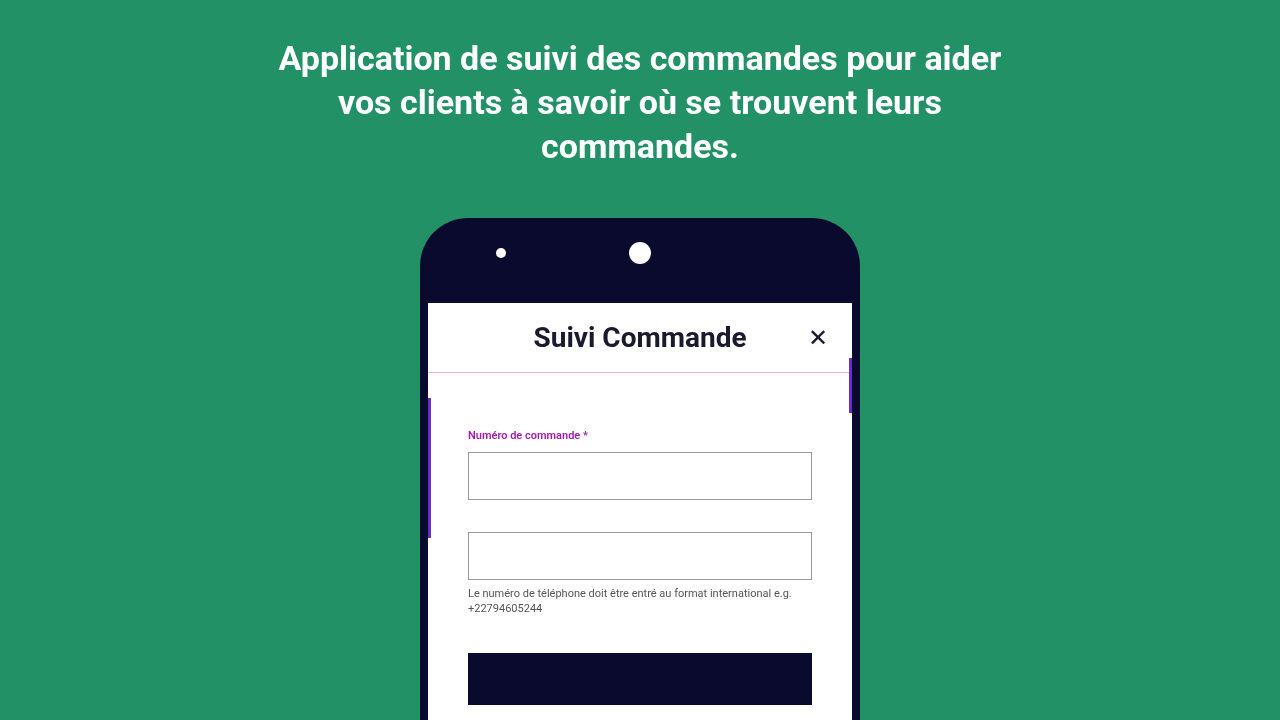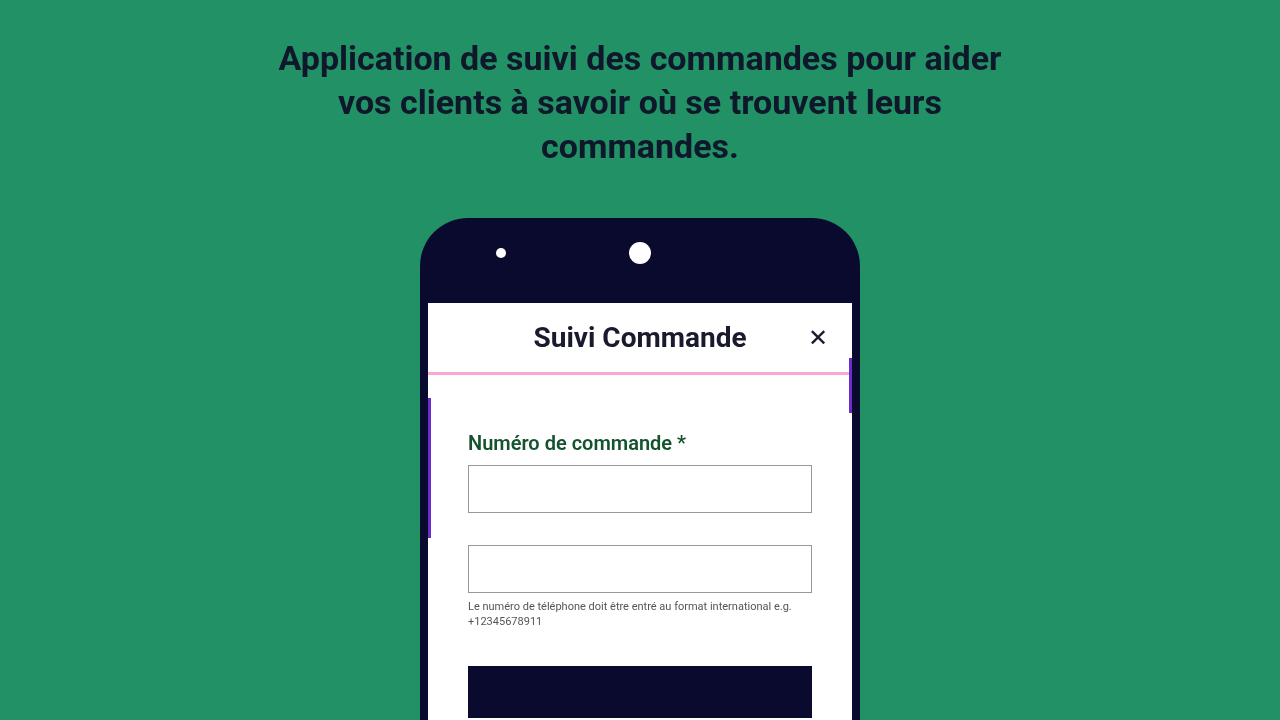--- a/index.html
+++ b/index.html
@@ -12,21 +12,21 @@
       width: 1280px;
       height: 720px;
       background-color: #229166;
       font-family: -apple-system, BlinkMacSystemFont, "Segoe UI", Roboto, "Helvetica Neue", Arial, sans-serif;
       overflow: hidden;
       position: relative;
     }
     
     .headline {
       text-align: center;
-      color: #0f172a;
+      color: #ffffff;
       font-size: 34px;
       font-weight: 700;
       padding-top: 36px;
       line-height: 1.3;
       max-width: 760px;
       margin: 0 auto;
     }
     
     .phone-frame {
       position: absolute;
@@ -89,21 +89,21 @@
       height: 55px;
       background-color: #6b2dc7;
       z-index: 1;
     }
     
     .modal-header {
       display: flex;
       align-items: center;
       justify-content: center;
       padding: 18px 20px;
-      border-bottom: 3px solid #f9a8d4;
+      border-bottom: 1px solid #f9a8d4;
       position: relative;
     }
     
     .modal-title {
       font-size: 28px;
       font-weight: 700;
       color: #1a1a2e;
     }
     
     .close-btn {
@@ -121,23 +121,23 @@
     .modal-body {
       padding: 56px 40px 20px 40px;
     }
     
     .form-group {
       margin-bottom: 32px;
     }
     
     .form-label {
       display: block;
-      font-size: 20px;
+      font-size: 11px;
       font-weight: 600;
-      color: #14532d;
+      color: #a21caf;
       margin-bottom: 10px;
     }
     
     .form-input {
       width: 100%;
       height: 48px;
       border: 1px solid #999;
       background-color: #ffffff;
       padding: 0 12px;
       font-size: 15px;
@@ -181,19 +181,19 @@
     </div>
 
     <div class="modal-body">
       <div class="form-group">
         <label class="form-label">Numéro de commande *</label>
         <input type="text" class="form-input" value="" style="">
       </div>
       
       <div class="form-group">
         <input type="text" class="form-input" value="" style="">
-        <div class="helper-text">Le numéro de téléphone doit être entré au format international e.g. +12345678911</div>
+        <div class="helper-text">Le numéro de téléphone doit être entré au format international e.g. +22794605244</div>
       </div>
       
       <button class="submit-btn"></button>
     </div>
   </div>
 </div>
 
 </body></html>

